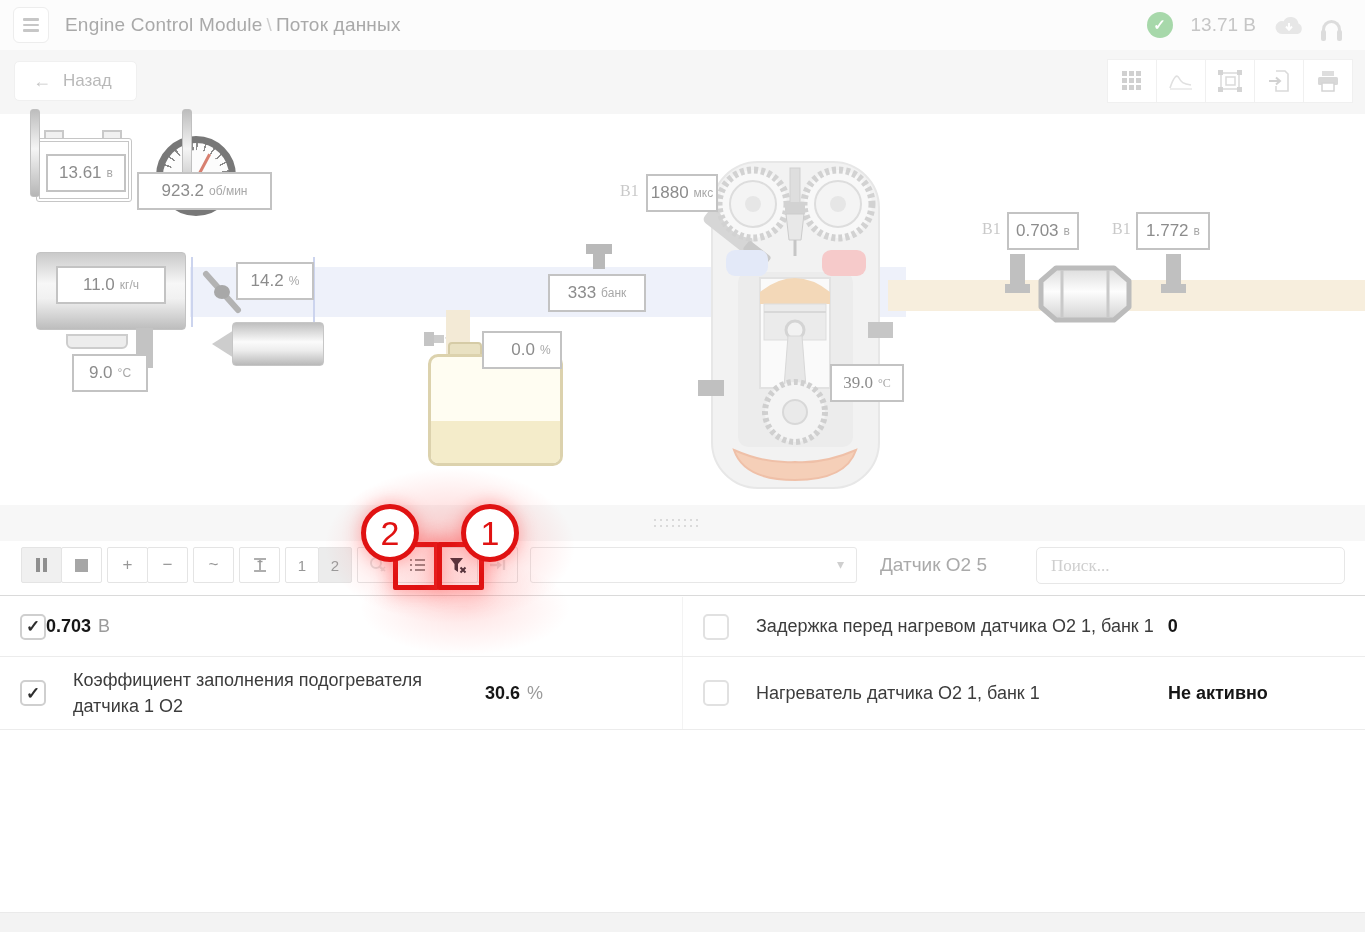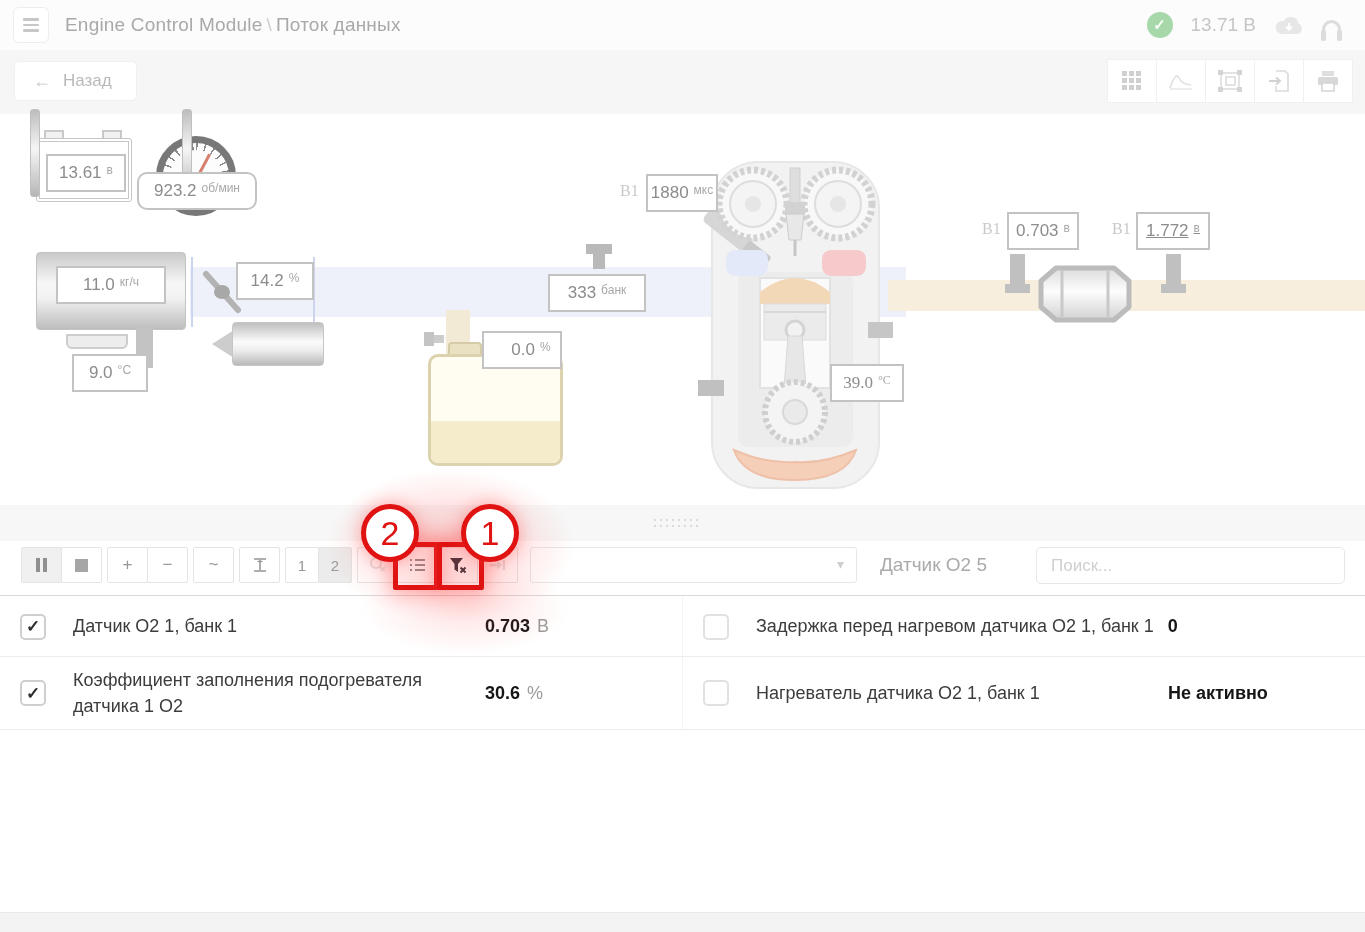--- a/index.html
+++ b/index.html
@@ -26,21 +26,21 @@
   .back-btn .arr { color:#c6c6c6; font-size:18px; }
   .view-group { position:absolute; right:12px; top:9px; display:flex; }
   .vbtn { width:50px; height:44px; background:#fff; border:1px solid #f0f0f0; margin-left:-1px; display:flex; align-items:center; justify-content:center; cursor:pointer; }
   .vbtn svg { display:block; }
 
   
   .diagram { position:absolute; top:114px; left:0; width:1365px; height:391px; background:#fff; }
   .pipe-intake { position:absolute; left:190px; top:153px; width:716px; height:50px; background:#eef1fa; }
   .pipe-exhaust { position:absolute; left:888px; top:166px; width:477px; height:31px; background:#f7eedd; }
   .blue-tick { position:absolute; width:2px; height:70px; top:143px; background:#ccd4ee; }
-  .vbox { position:absolute; background:#fff; border:2px solid #c3c3c3; display:flex; align-items:flex-start; justify-content:center; gap:5px; color:#8c8c8c; font-size:17px; padding:7px 6px; white-space:nowrap; z-index:5; }
+  .vbox { position:absolute; background:#fff; border:2px solid #c3c3c3; display:flex; align-items:center; justify-content:center; gap:5px; color:#8c8c8c; font-size:17px; padding:7px 6px; white-space:nowrap; z-index:5; }
   .vbox .u { font-size:12px; color:#a8a8a8; }
   .bank { position:absolute; color:#c9c9c9; font-size:16px; z-index:5;font-family:Liberation Serif, serif; }
   .battery { position:absolute; left:36px; top:24px; width:96px; height:64px; background:#fff; border:4px double #c6c6c6; border-radius:3px; }
   .term { position:absolute; top:16px; width:20px; height:9px; background:#f1f1f1; border:2px solid #c9c9c9; border-bottom:none; }
   .gauge { position:absolute; left:156px; top:22px; width:80px; height:80px; border-radius:50%; border:7px solid #787878; background:repeating-conic-gradient(#8a8a8a 0deg 3deg, #fdfdfd 3deg 16deg); }
   .gauge::after { content:""; position:absolute; inset:7px; border-radius:50%; background:#fcfcfc; }
   .needle { position:absolute; left:32px; top:8px; width:3px; height:28px; background:#d77f6f; transform-origin:bottom center; transform:rotate(28deg); z-index:2; }
   .maf { position:absolute; left:36px; top:138px; width:150px; height:78px; background:linear-gradient(#c9c9c9,#f7f7f7 40%,#f1f1f1 60%,#bdbdbd); border:1px solid #c3c3c3; border-radius:4px; }
   .maf-cap { position:absolute; top:-5px; width:10px; height:88px; background:linear-gradient(#bdbdbd,#f5f5f5 45%,#b6b6b6); border:1px solid #c0c0c0; border-radius:3px; }
   .maf-tray { position:absolute; left:66px; top:220px; width:62px; height:15px; background:#ededed; border:2px solid #cdcdcd; border-radius:0 0 6px 6px; }
@@ -69,21 +69,21 @@
   .tbtn { width:41px; height:36px; background:#fff; border:1px solid #e4e4e4; margin-left:-1px; display:flex; align-items:center; justify-content:center; color:#979797; font-size:17px; cursor:pointer; border-radius:2px; }
   .tbtn.small { width:34px; font-size:15px; }
   .tbtn.pressed { background:#f0f0f0; }
   .tbtn.sel { background:#ececec; color:#9a9a9a; }
   .tbtn.off { color:#e0e0e0; }
   .pbar { display:flex; gap:3px; } .pbar i { display:block; width:4px; height:14px; background:#8f8f8f; }
   .stopsq { width:13px; height:13px; background:#a6a6a6; }
   .dropdown { position:absolute; left:530px; top:6px; width:327px; height:36px; background:#fff; border:1px solid #e7e7e7; border-radius:3px; cursor:pointer; }
   .dropdown .chev { position:absolute; right:12px; top:8px; color:#cfcfcf; font-size:14px; }
   .sensor-label { position:absolute; left:880px; top:13px; font-size:19px; color:#aaaaaa; }
-  .search { position:absolute; left:1036px; top:6px; width:309px; height:37px; border:1px solid #e7e7e7; border-radius:5px; font-size:17px; color:#666; padding:0 14px; font-family:Liberation Sans, sans-serif; outline:none; }
+  .search { position:absolute; left:1036px; top:6px; width:309px; height:37px; border:1px solid #e7e7e7; border-radius:5px; font-size:17px; color:#666; padding:0 14px; font-family:Liberation Serif, serif; outline:none; }
   .search::placeholder { color:#cfcfcf; }
 
   
   .glow { position:absolute; pointer-events:none; z-index:40; }
   .redbox { position:absolute; border:5px solid #e01212; border-radius:2px; z-index:45; pointer-events:none; box-shadow:0 0 18px 3px rgba(255,70,70,.40); }
   .redcircle { position:absolute; width:58px; height:58px; border-radius:50%; background:#fff; border:5px solid #e01212; color:#e01212; font-size:34px; display:flex; align-items:center; justify-content:center; z-index:50; box-shadow:0 0 16px 2px rgba(255,70,70,.35); }
 
   
   .dtable { position:absolute; top:597px; left:0; width:100%; }
   .trow { display:flex; border-bottom:1px solid #ececec; }
@@ -188,21 +188,21 @@
     <div class="term" style="left:102px"></div>
     <div class="battery"></div>
     <div class="vbox" style="left:46px; top:40px; width:80px;">
       <span>13.61</span>
         <span class="u">в</span>
     </div>
 
     <div class="gauge">
         <div class="needle"></div>
       </div>
-    <div class="vbox" style="left:137px; top:58px; width:120px;border-radius:10px;">
+    <div class="vbox" style="left:137px; top:58px; width:135px;">
       <span>923.2</span>
         <span class="u">об/мин</span>
     </div>
 
     <div class="maf"></div>
     <div class="maf-cap" style="left:30px"></div>
     <div class="maf-cap" style="left:182px"></div>
     <div class="maf-tray"></div>
     <div class="maf-stem"></div>
     <div class="vbox" style="left:56px; top:152px; width:110px;">
@@ -305,21 +305,21 @@
         <line x1="24" y1="6" x2="24" y2="54" stroke="#c9c9c9" stroke-width="3"></line>
         <line x1="70" y1="6" x2="70" y2="54" stroke="#c9c9c9" stroke-width="3"></line>
       </svg>
     </div>
     <span class="bank" style="left:982px; top:106px;">B1</span>
     <div class="vbox" style="left:1007px; top:98px; width:72px;">
       <span>0.703</span>
         <span class="u">в</span>
     </div>
     <span class="bank" style="left:1112px; top:106px;">B1</span>
-    <div class="vbox" style="left:1136px; top:98px; width:74px;text-decoration:underline;">
+    <div class="vbox" style="left:1136px; top:98px; width:74px;">
       <span>1.772</span>
         <span class="u">в</span>
     </div>
   </div>
 
   <div class="splitter">
       <div class="grip"></div>
     </div>
 
   <div class="stream-bar">
@@ -408,21 +408,20 @@
   <div class="glow" style="left:360px; top:560px; width:210px; height:95px; background:radial-gradient(closest-side, rgba(255,75,75,.16), rgba(255,75,75,0));"></div>
   <div class="redbox" style="left:393px; top:542px; width:46px; height:48px;"></div>
   <div class="redbox" style="left:437px; top:542px; width:47px; height:48px;"></div>
   <div class="redcircle" style="left:361px; top:504px;">2</div>
   <div class="redcircle" style="left:461px; top:504px;">1</div>
 
   <section class="dtable">
     <div class="trow">
       <div class="tcell">
         <span class="cb checked">✓</span>
-        <span class="lbl">Датчик O2 1, банк 1</span>
         <span class="val">
             <b>0.703</b>
             <span class="u">В</span>
           </span>
       </div>
       <div class="tcell right">
         <span class="cb"></span>
         <span class="lbl" style="width:auto;">Задержка перед нагревом датчика O2 1, банк 1</span>
         <span class="val" style="margin-left:14px;">
             <b>0</b>

